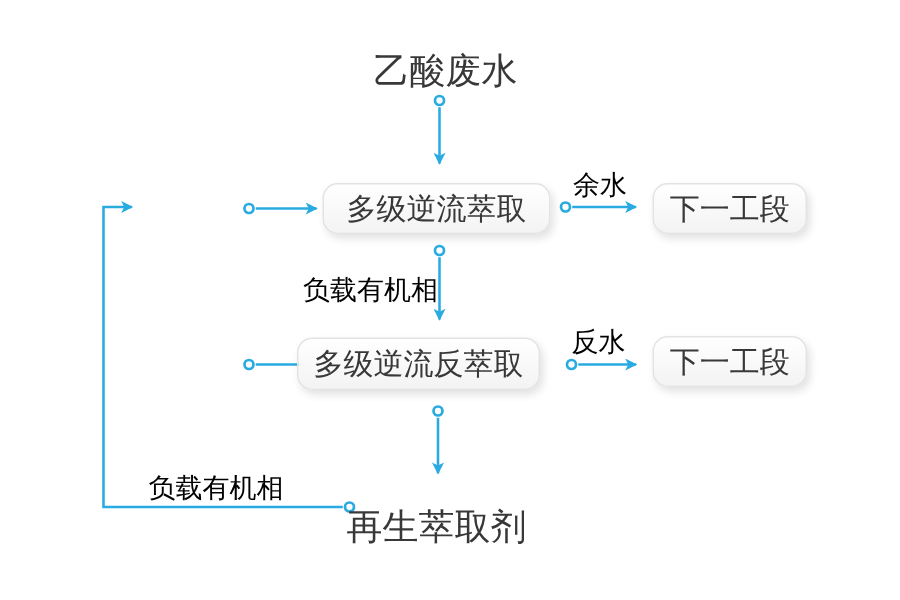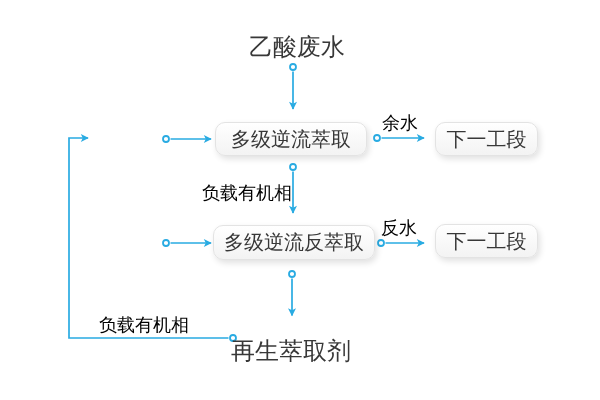--- a/index.html
+++ b/index.html
@@ -96,21 +96,21 @@
   <div class="black-label" style="left:291px; top:339px;margin-top:12px;">再生萃取剂</div>
 
   <div class="node-box" style="left:215px; top:122px; width:152px; height:34px;">
     <span>多级逆流萃取</span>
   </div>
 
   <div class="node-box" style="left:435px; top:122px; width:103px; height:34px;">
     <span>下一工段</span>
   </div>
 
-  <div class="node-box" style="left:213px; top:225px; width:162px; height:35px;text-align:center;">
+  <div class="node-box" style="left:198px; top:225px; width:162px; height:35px;text-align:center;">
     <span>多级逆流反萃取</span>
   </div>
 
   <div class="node-box" style="left:435px; top:224px; width:103px; height:34px;">
     <span>下一工段</span>
   </div>
 
   <div class="blue-label" style="left:400px; top:123px;">余水</div>
 
   <div class="blue-label right-anchored" style="left:292px; top:193px;">负载有机相</div>

